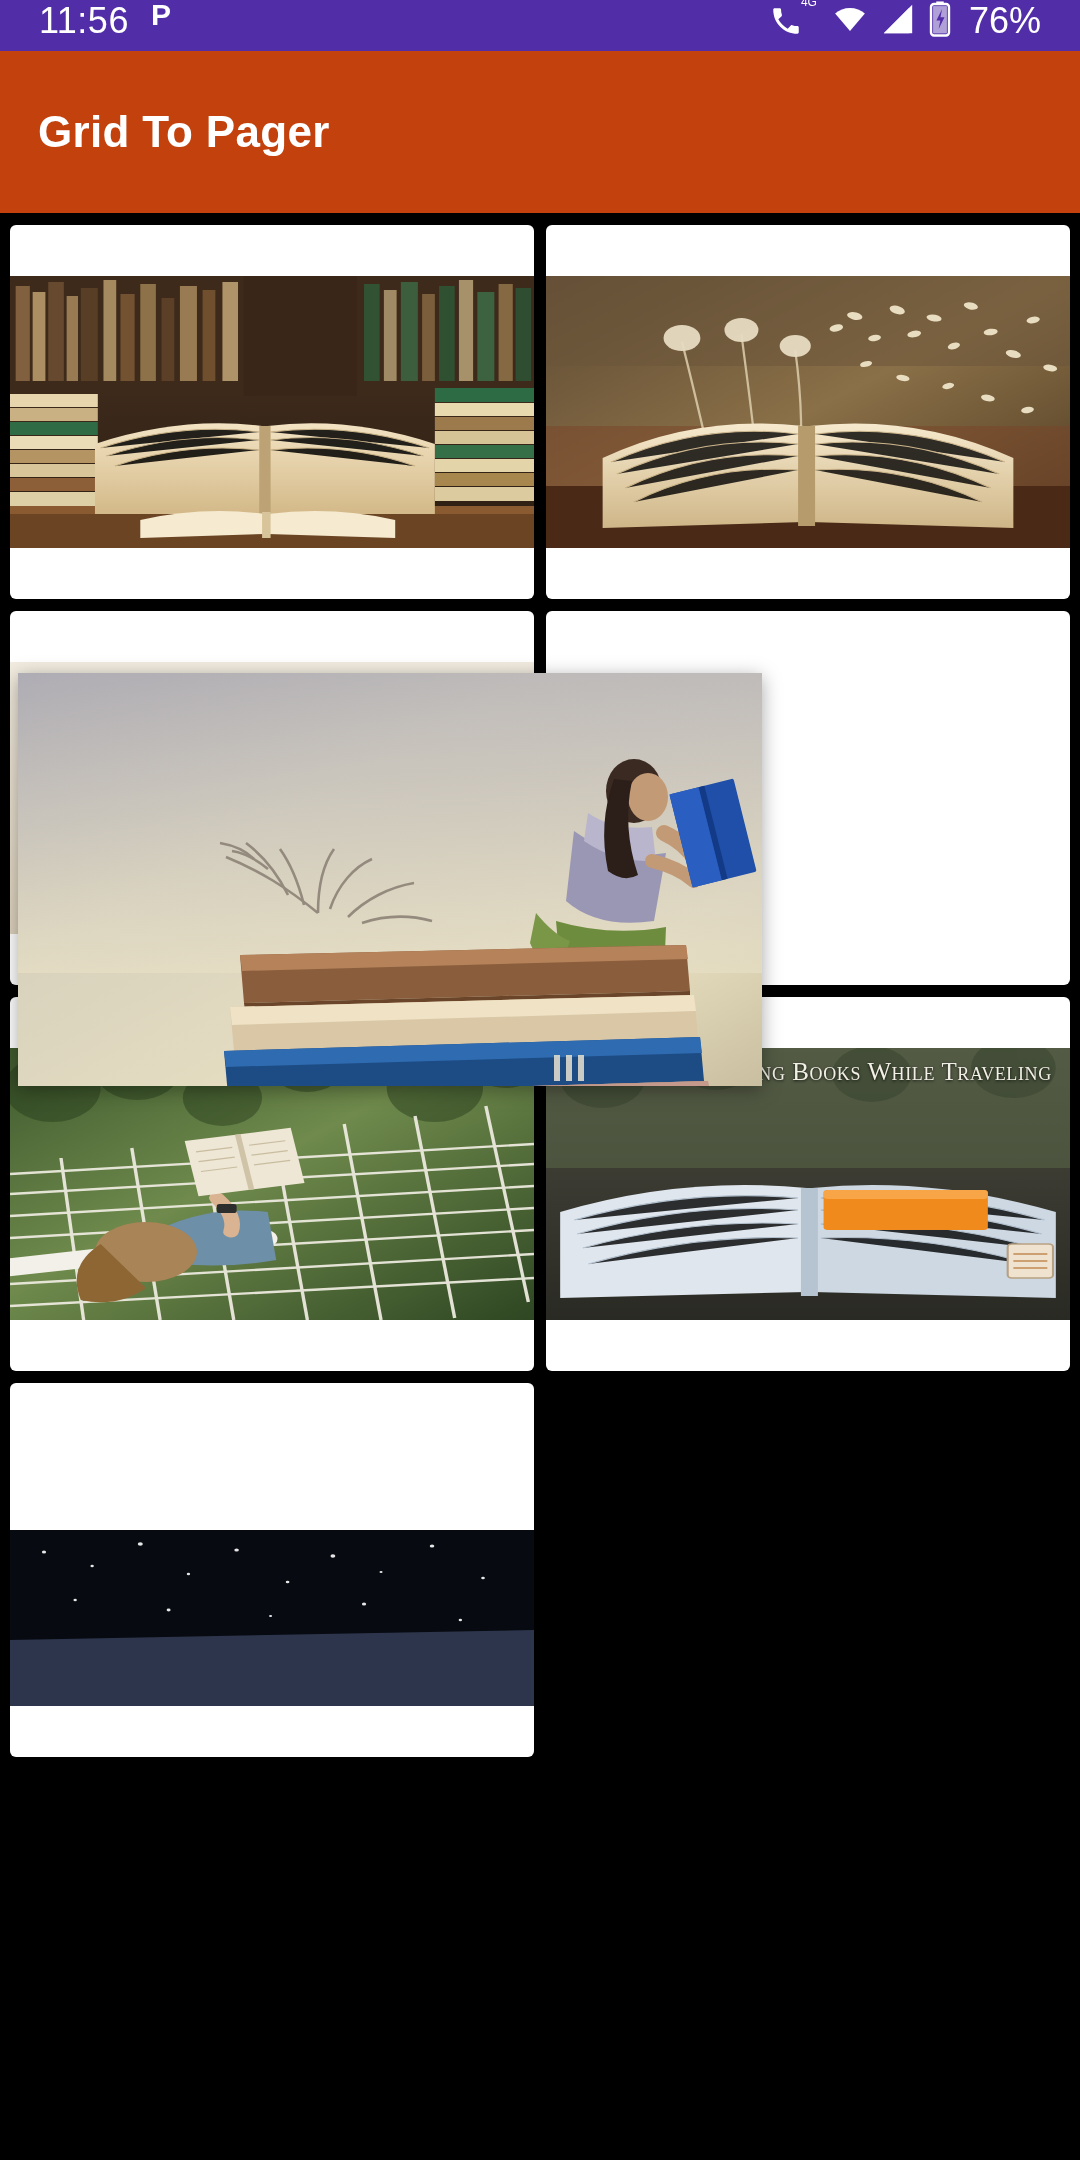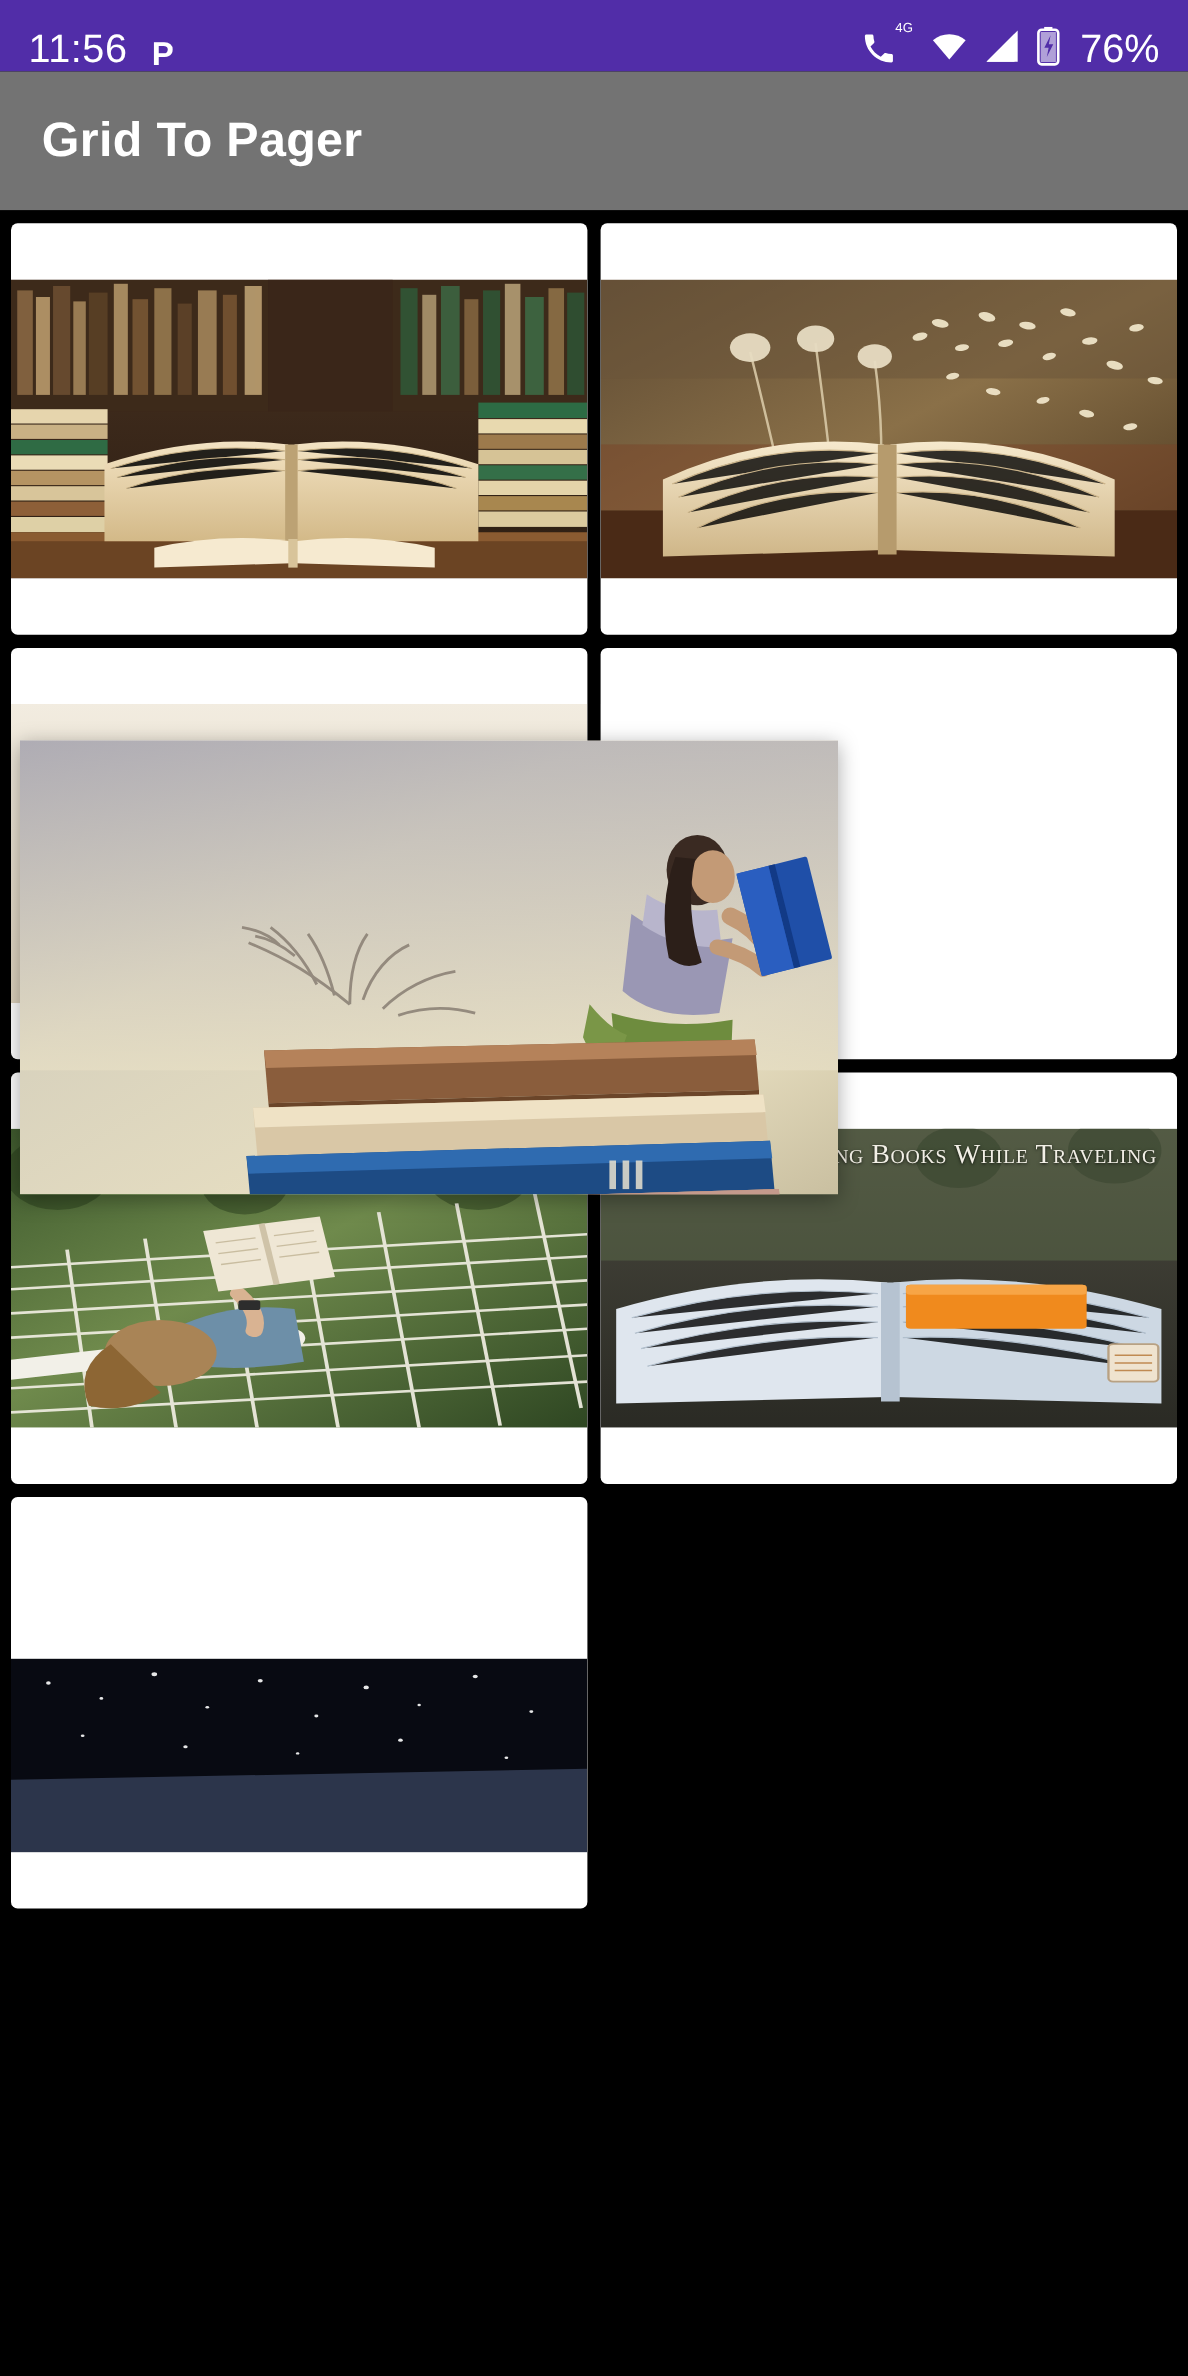--- a/index.html
+++ b/index.html
@@ -10,25 +10,25 @@
   body {
     width: 1080px;
     height: 2160px;
     font-family: "Liberation Sans", sans-serif;
     overflow: hidden;
     position: relative;
   }
 
   
   .status-bar {
-    height: 65px;
+    height: 51px;
     background: #512da8;
     display: flex;
-    align-items: flex-end;
-    padding: 0 26px;
+    align-items: flex-start;
+    padding: 0 39px;
     box-sizing: border-box;
     color: #ffffff;
   }
   .status-time {
     font-size: 36px;
     font-weight: 400;
     letter-spacing: 0.5px;
   }
   .status-left-icons {
     display: flex;
@@ -53,22 +53,22 @@
   }
   .net-label {
     font-size: 12px;
     position: relative;
     top: -9px;
     left: -2px;
   }
 
   
   .app-bar {
-    height: 126px;
-    background: #737373;
+    height: 162px;
+    background: #c2410c;
     display: flex;
     align-items: center;
     padding: 0 38px;
     box-sizing: border-box;
   }
   .app-bar-title {
     color: #ffffff;
     font-size: 44px;
     font-weight: bold;
     letter-spacing: 0.3px;

